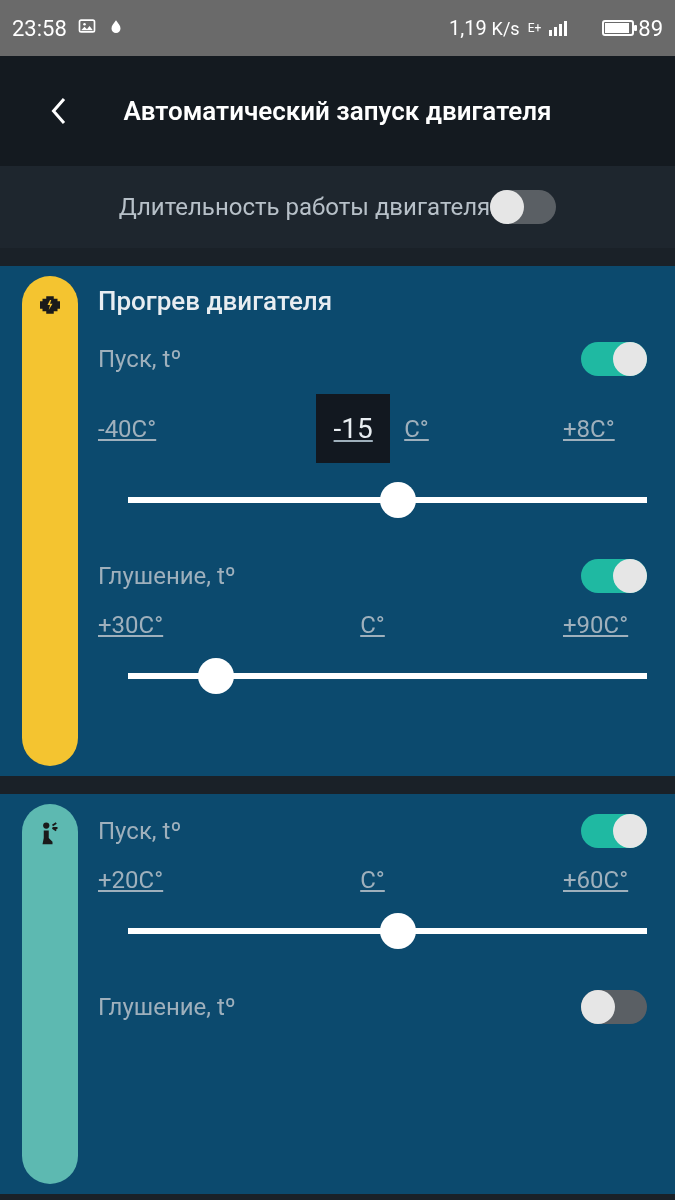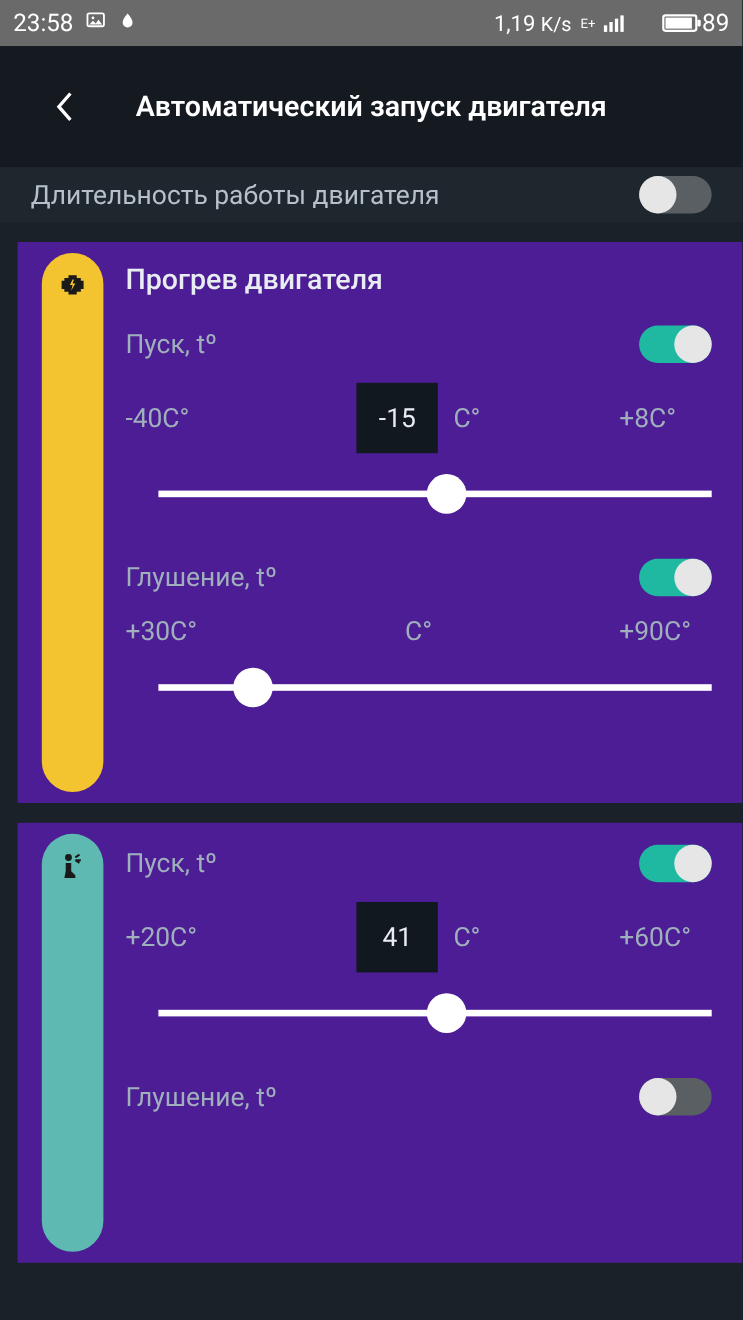--- a/index.html
+++ b/index.html
@@ -6,21 +6,21 @@
   body {
     width: 675px;
     height: 1200px;
     background: #1a2128;
     font-family: -apple-system, "Segoe UI", Roboto, sans-serif;
     color: #fff;
     overflow: hidden;
   }
   
   .status-bar {
-    height: 42px;
+    height: 56px;
     background: #6a6a6a;
     display: flex;
     justify-content: space-between;
     align-items: center;
     padding: 0 12px;
     font-size: 22px;
     color: #fff;
   }
   .status-left { display: flex; align-items: center; gap: 10px; }
   .status-right { display: flex; align-items: center; gap: 8px; }
@@ -54,24 +54,24 @@
   .header-title {
     flex: 1;
     text-align: center;
     font-size: 26px;
     font-weight: 600;
     padding-right: 40px;
   }
 
   
   .duration {
-    padding: 8px 28px;
-    display: flex;
-    align-items: center;
-    justify-content: space-between;
+    padding: 24px 28px;
+    display: flex;
+    align-items: center;
+    justify-content: center;
     background: #1e262e;
   }
   .duration .label {
     font-size: 24px;
     color: #b7c0c8;
   }
 
   
   .toggle {
     width: 66px; height: 34px;
@@ -90,22 +90,21 @@
   .toggle.off .knob { left: 0; }
   .toggle.on-teal { background: #1fb9a2; }
   .toggle.on-teal .knob { right: 0; background:#e6e6e6; }
 
   
   .section {
     display: flex;
     gap: 20px;
     margin-top: 18px;
     padding: 10px 28px 10px 22px;
-    background: #4c1d95;
-    margin-left: 16px;
+    background: #0c4a6e;
   }
   .pill {
     width: 56px;
     border-radius: 28px;
     display: flex;
     justify-content: center;
     padding-top: 14px;
   }
   .pill.yellow { background: #f4c430; }
   .pill.teal   { background: #5db9b1; }
@@ -126,34 +125,35 @@
     align-items: center;
     padding-bottom: 18px;
   }
   .row-head .name { font-size: 24px; color: #9fb0bc; }
   .range-row {
     display: flex;
     align-items: center;
     justify-content: space-between;
     font-size: 24px;
     color: #9fb0bc;
+    text-decoration: underline;
   }
   .range-row .min, .range-row .max { min-width: 84px; }
   .range-row .max { }
   .range-row .center {
     display: flex;
     align-items: center;
     gap: 14px;
   }
   .range-row .valbox {
     background: #121820;
     padding: 18px 14px;
     min-width: 74px;
     text-align: center;
-    font-size: 24px;
+    font-size: 28px;
     color: #e8edf1;
   }
   .range-row .unit { font-size: 24px; color:#9fb0bc; }
   .slider {
     position: relative;
     height: 46px;
     margin: 14px 0 20px 30px;
   }
   .slider .track {
     position: absolute;
@@ -297,21 +297,20 @@
     <div class="row">
       <div class="row-head">
         <div class="name">Пуск, tº</div>
         <div class="toggle on-teal">
             <div class="knob"></div>
           </div>
       </div>
       <div class="range-row">
         <div class="min">+20C°</div>
         <div class="center">
-          <div class="valbox">41</div>
           <div class="unit">C°</div>
         </div>
         <div class="max">+60C°</div>
       </div>
       <div class="slider">
         <div class="track"></div>
         <div class="thumb" style="left:52%"></div>
       </div>
     </div>
 

